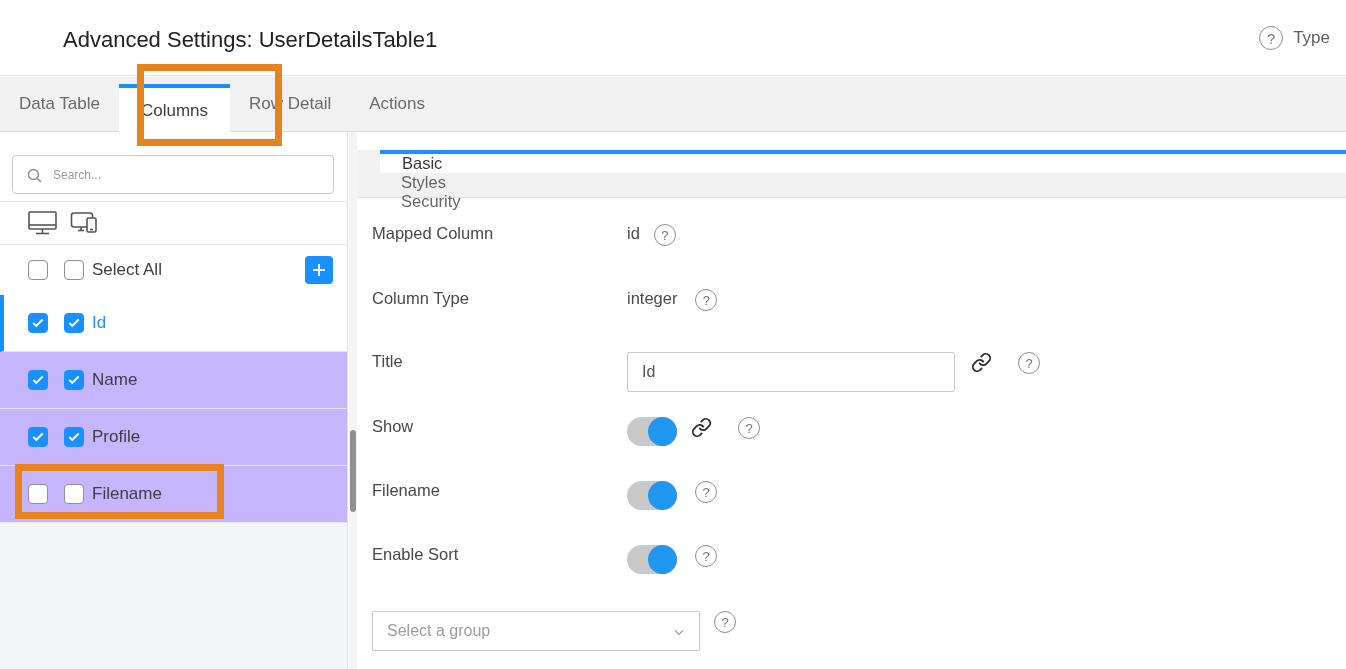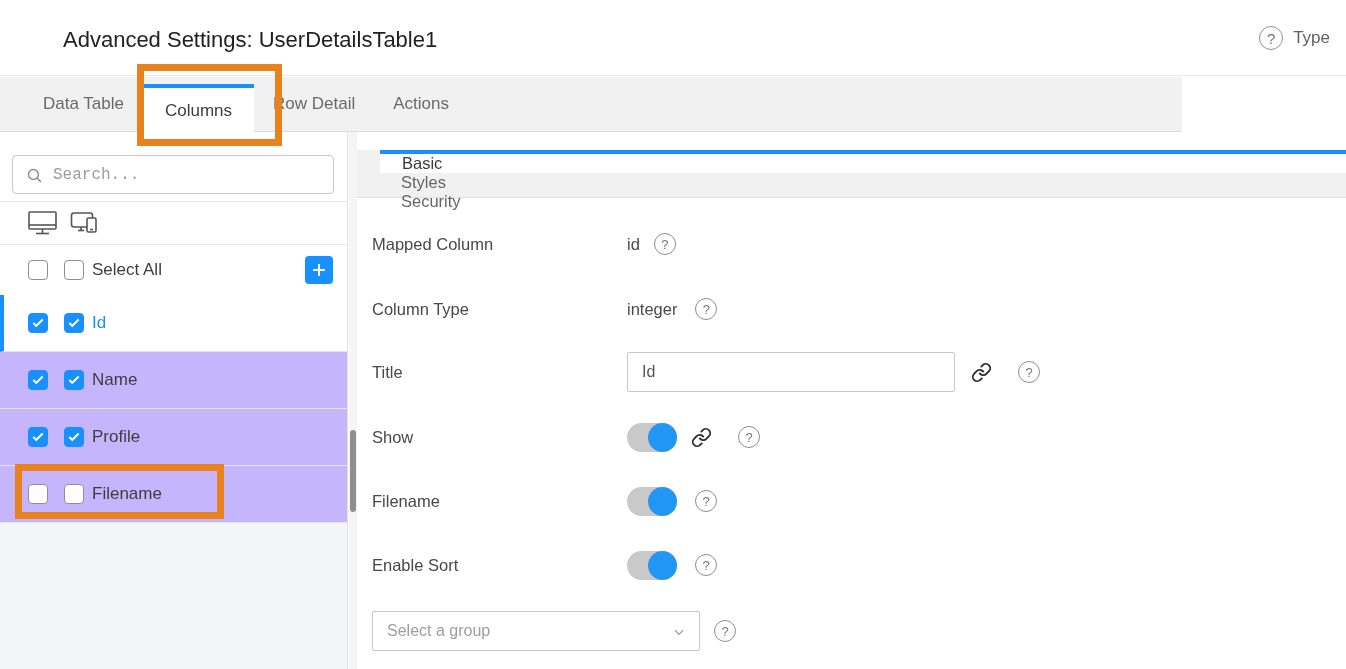--- a/index.html
+++ b/index.html
@@ -7,35 +7,35 @@
   body { font-family:"Liberation Sans", sans-serif; background:#fff; position:relative; overflow:hidden; }
 
   
   .header { position:absolute; top:0; left:0; width:1346px; height:76px; background:#fff; border-bottom:1px solid #e9e9e9; }
   .header-title { position:absolute; left:27px; top:27px; font-size:22px; color:#212121;margin-left:36px; }
   .help-wrap { position:absolute; right:16px; top:26px; display:flex; align-items:center; gap:10px; color:#666; cursor:pointer; }
   .help-wrap .qmark { width:24px; height:24px; font-size:15px; }
   .help-label { font-size:17px; color:#616161; }
 
   
-  .main-tabs { position:absolute; top:77px; left:0; width:1182px; height:55px; background:#f1f1f1; border-bottom:1px solid #dcdcdc; display:flex; align-items:stretch; padding-left:24px; }
+  .main-tabs { position:absolute; top:77px; left:0; width:1346px; height:55px; background:#f1f1f1; border-bottom:1px solid #dcdcdc; display:flex; align-items:stretch; }
   .main-tab { display:flex; align-items:center; padding:0 19px; font-size:17px; color:#6a6a6a; cursor:pointer; }
   .main-tab.active { background:#fff; border-top:4px solid #1890ff; margin-top:7px; height:49px; color:#3d3d3d; padding:0 22px; }
 
   
   .annot { position:absolute; border:7px solid #e8821e; background:transparent; z-index:50; pointer-events:none; }
   .annot-tab { left:137px; top:64px; width:145px; height:82px; }
   .annot-row { left:15px; top:464px; width:209px; height:55px; }
 
   
   .sidebar { position:absolute; top:132px; left:0; width:348px; height:537px; background:#f4f5f7; border-right:1px solid #e0e0e0; }
   .sidebar-top { position:absolute; top:0; left:0; width:100%; height:163px; background:#fff; }
   .search-box { position:absolute; top:23px; left:12px; width:322px; height:39px; border:1px solid #c8c8c8; border-radius:4px; background:#fff; }
   .search-box svg { position:absolute; left:13px; top:11px; }
-  .search-box input { position:absolute; left:0; top:0; width:100%; height:100%; border:none; outline:none; background:transparent; padding-left:40px; font-size:16px; color:#444; font-family:Liberation Mono, monospace; }
+  .search-box input { position:absolute; left:0; top:0; width:100%; height:100%; border:none; outline:none; background:transparent; padding-left:40px; font-size:12px; color:#444; font-family:Liberation Sans, sans-serif; }
   .search-box input::placeholder { color:#9b9b9b; }
   .divider { position:absolute; left:0; width:348px; height:0; border-top:1px solid #e6e6e6; }
   .icons-row { position:absolute; top:70px; left:0; width:100%; height:42px; display:flex; align-items:center; padding-left:27px; gap:12px; }
   .selectall-row { position:absolute; top:113px; left:0; width:100%; height:50px; display:flex; align-items:center; padding-left:28px; }
   .selectall-label { font-size:17px; color:#3e3e3e; margin-left:8px; }
   .add-btn { position:absolute; right:14px; top:11px; width:28px; height:28px; background:#1890ff; border-radius:4px; display:flex; align-items:center; justify-content:center; cursor:pointer; }
 
   .col-list { position:absolute; top:163px; left:0; width:100%; }
   .col-row { height:57px; display:flex; align-items:center; padding-left:28px; background:#c4b5fd; border-bottom:1px solid #e3e5e8; cursor:pointer; }
   .col-row.selected { background:#fff; border-left:4px solid #1890ff; padding-left:24px; }
@@ -50,21 +50,21 @@
   
   .scroll-track { position:absolute; top:132px; left:349px; width:8px; height:537px; background:#f5f5f5; }
   .scroll-thumb { position:absolute; top:430px; left:350px; width:6px; height:82px; background:#8f8f8f; border-radius:3px; }
 
   
   .panel { position:absolute; top:132px; left:357px; width:989px; height:537px; background:#fff; }
   .panel-tabs { position:absolute; top:18px; left:0; width:100%; height:48px; background:#f1f1f1; border-bottom:1px solid #e0e0e0; display:flex; align-items:stretch; padding-left:23px;flex-direction:column; }
   .panel-tab { display:flex; align-items:center; padding:0 21px; font-size:16.5px; color:#666; cursor:pointer; }
   .panel-tab.active { background:#fff; border-top:4px solid #1890ff; color:#3a3a3a; height:49px; padding:0 22px; }
 
-  .frow { position:absolute; left:15px; right:0; height:40px; display:flex; align-items:center; }
+  .frow { position:absolute; left:15px; right:0; height:40px; display:flex; align-items:flex-start; }
   .flabel { width:255px; font-size:16.5px; color:#484848; flex:0 0 auto; }
   .fvalue { font-size:16.5px; color:#4a4a4a; }
   .frow-mapped { top:92px; }  .frow-ctype { top:157px; }
   .frow-title { top:220px; }  .frow-show { top:285px; }
   .frow-readonly { top:349px; } .frow-sort { top:413px; }
   .frow-group { top:479px; }
 
   .txt-input { width:328px; height:40px; border:1px solid #c8c8c8; border-radius:2px; padding-left:14px; font-size:16px; color:#555; font-family:"Liberation Sans", sans-serif; outline:none; background:#fff; }
 
   .toggle { position:relative; width:50px; height:29px; background:#c9c9c9; border-radius:15px; cursor:pointer; flex:0 0 auto; }

